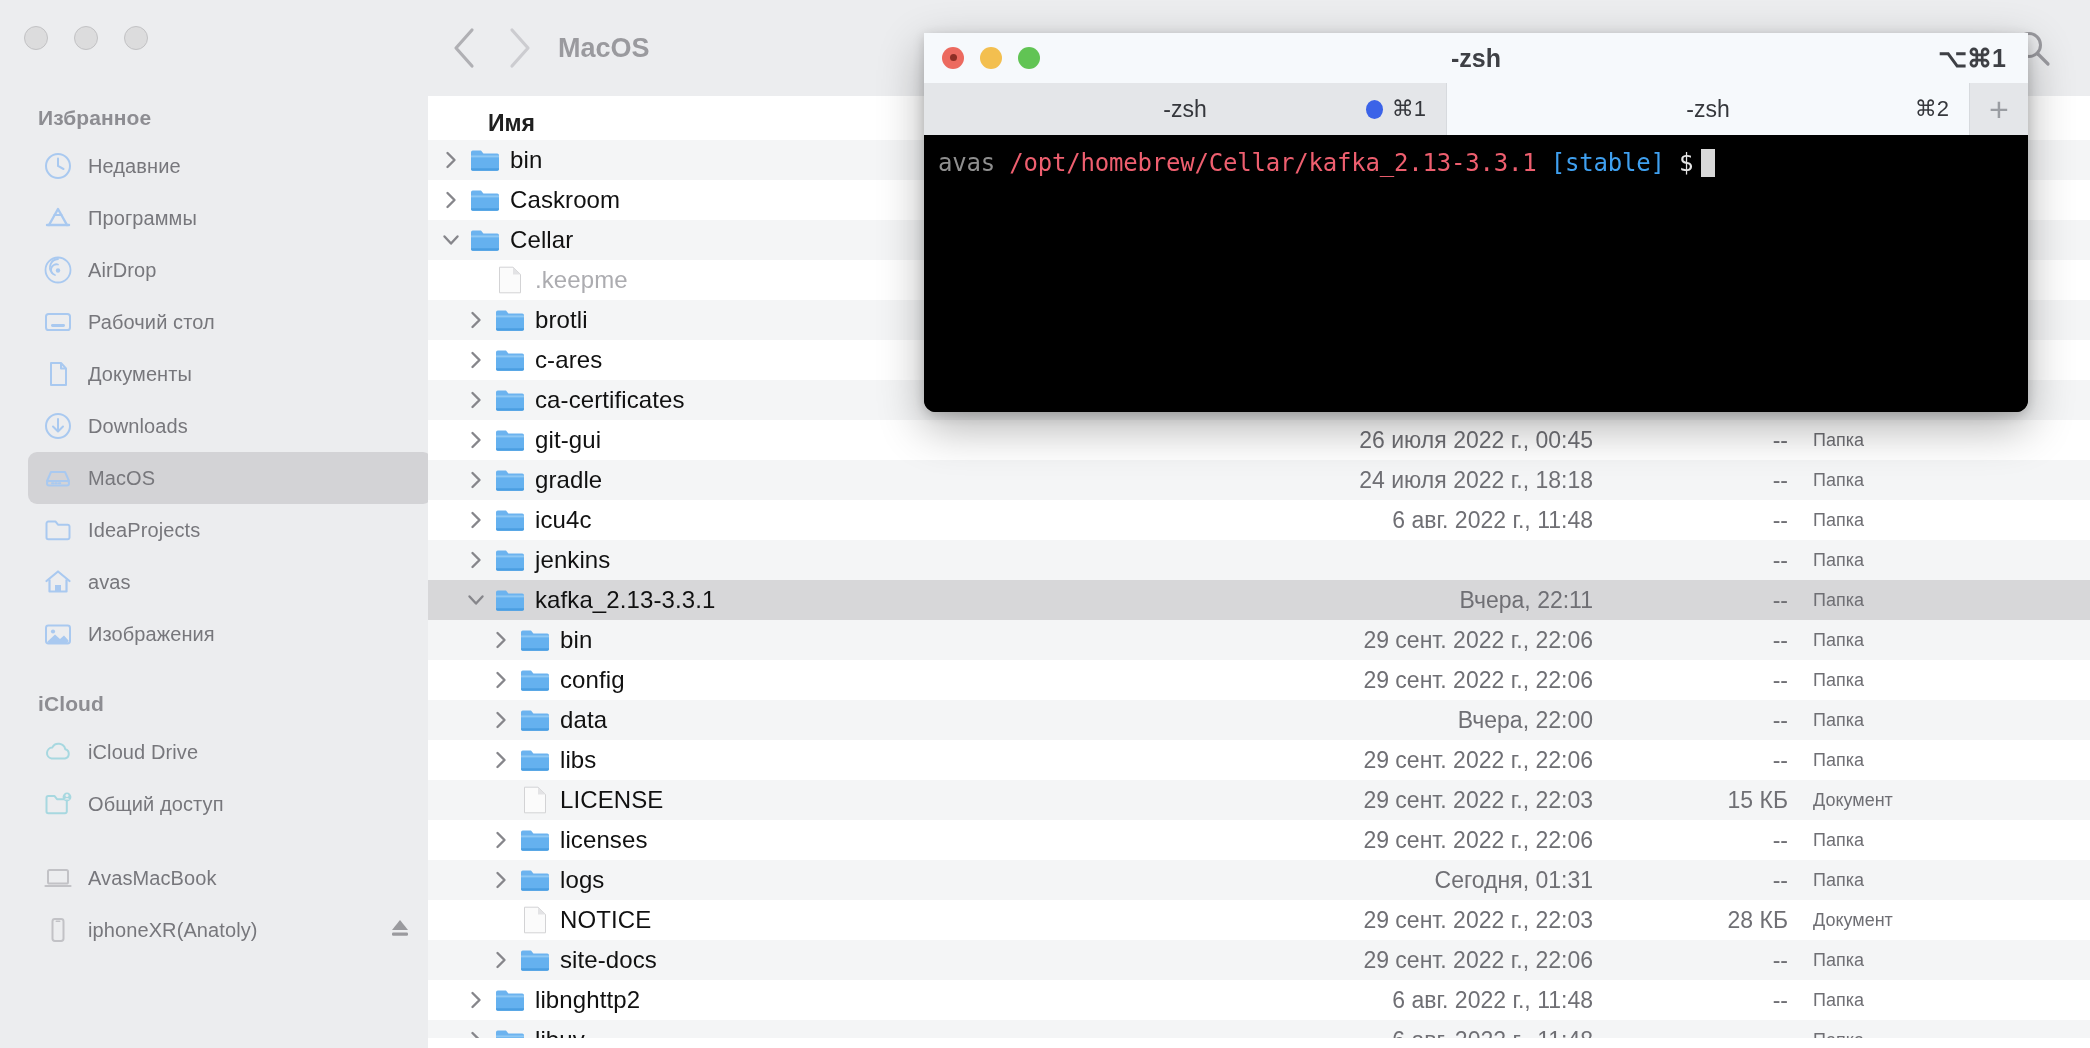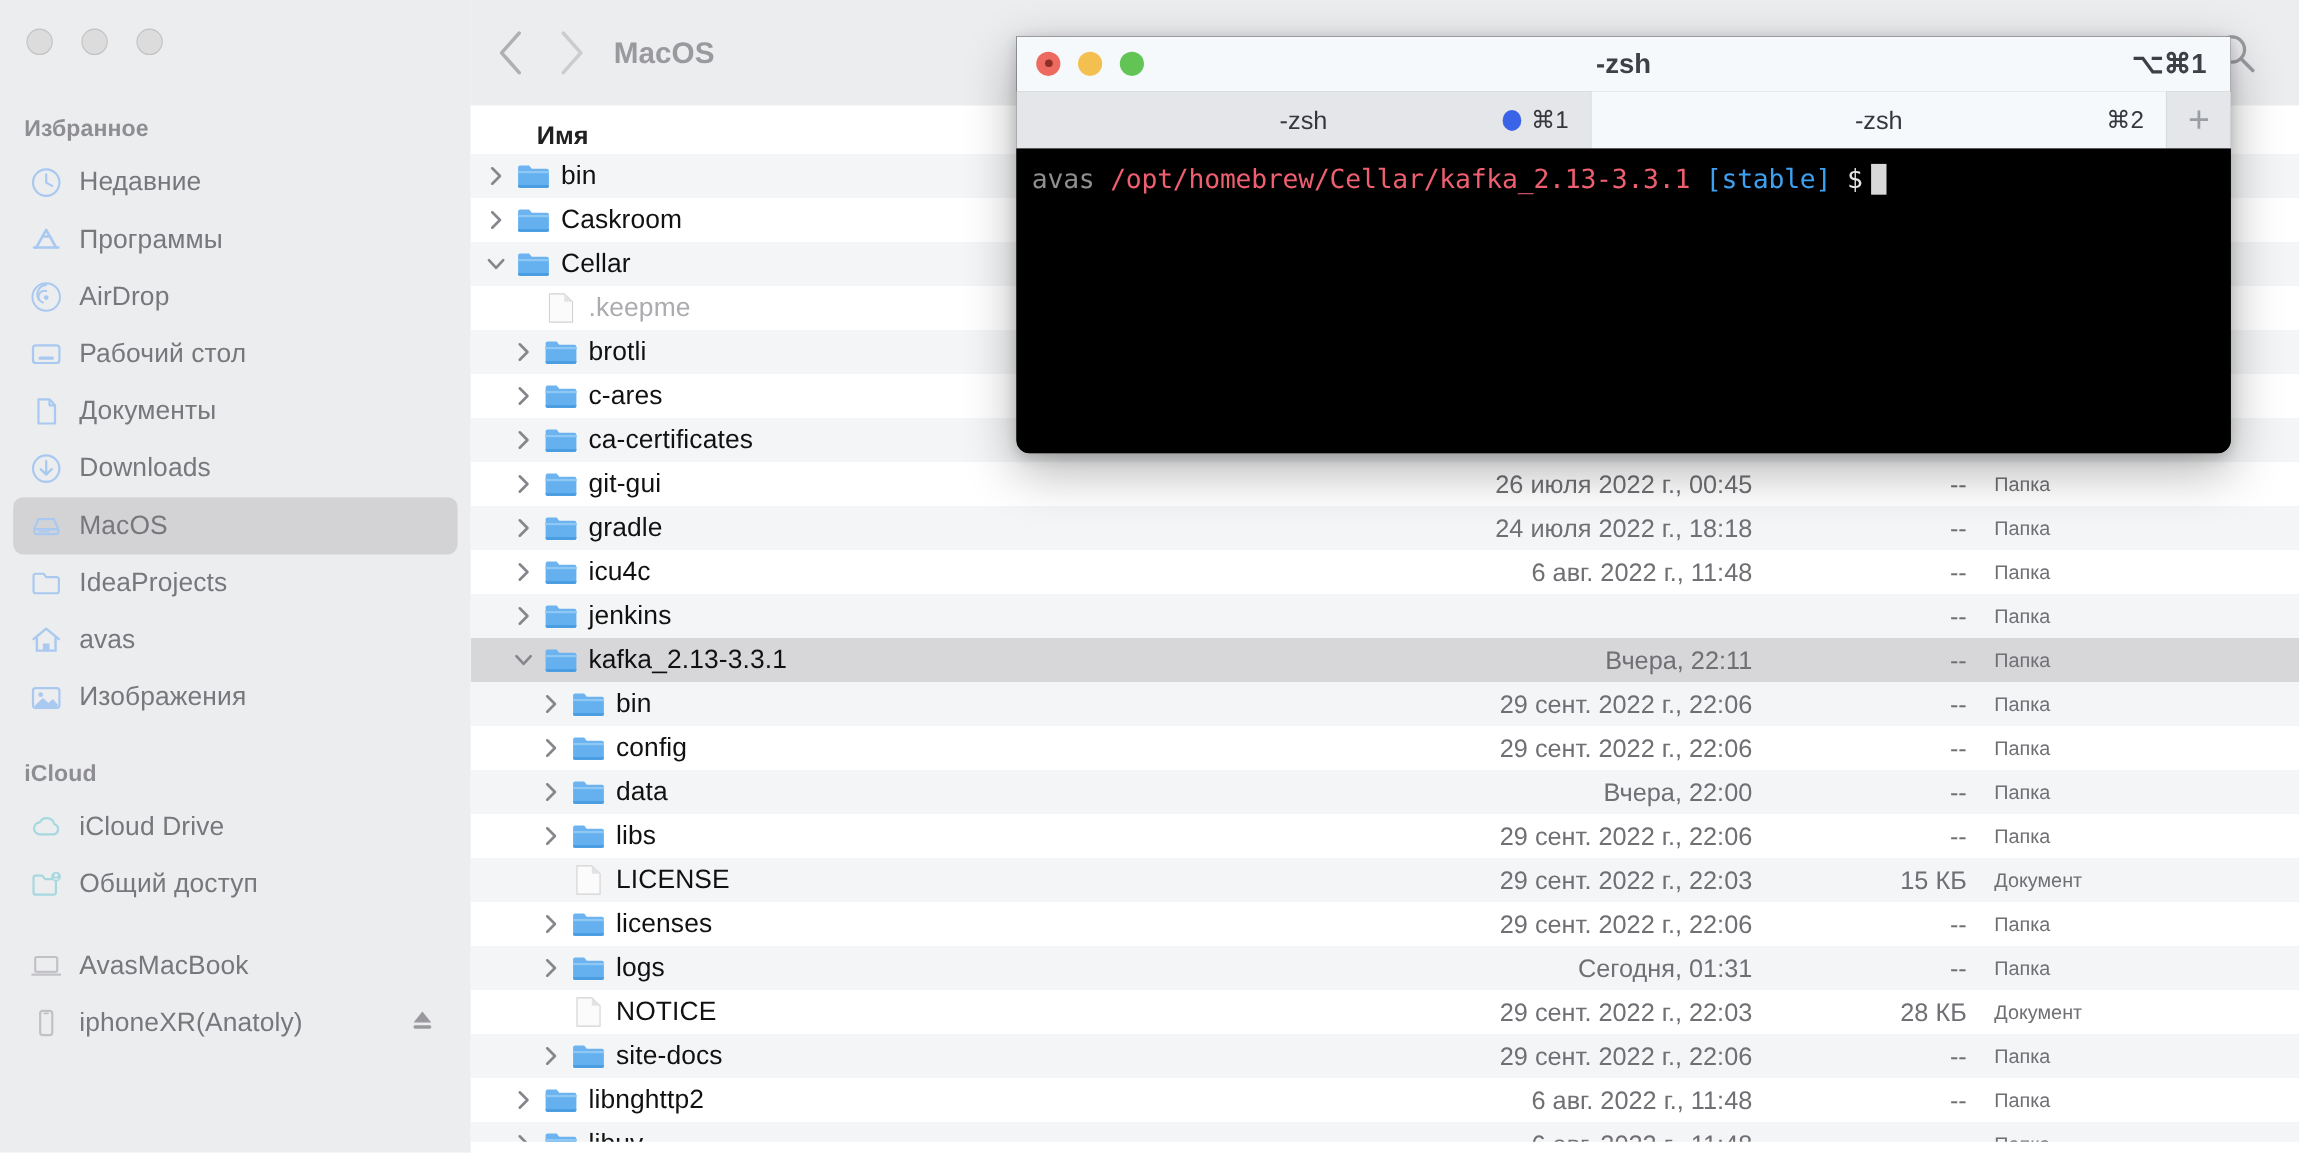--- a/index.html
+++ b/index.html
@@ -26,40 +26,40 @@
     padding-top: 0;
   }
   #traffic-lights {
     position: absolute; left: 24px; top: 26px;
     display: flex; gap: 26px;
   }
   .tl-dot {
     width: 24px; height: 24px; border-radius: 50%;
     background: #dcdcdd; border: 1px solid #c2c2c4;
   }
-  #sidebar-scroll { position: absolute; left: 0; top: 96px; width: 428px; }
+  #sidebar-scroll { position: absolute; left: 16px; top: 96px; width: 428px; }
   .sb-header {
     font-size: 21px; font-weight: bold; color: #8d8d92;
     padding: 0 0 0 22px; height: 44px; line-height: 44px;
     letter-spacing: .1px;
   }
   .sb-item {
     height: 52px; display: flex; align-items: center;
     margin: 0 12px; padding-left: 10px; border-radius: 9px;
     position: relative;
   }
   .sb-item.selected { background: #d3d3d6; }
   .sb-ico {
     width: 40px; height: 30px; flex: 0 0 40px;
     display: flex; align-items: center; justify-content: center;
     margin-right: 10px;
   }
   .sb-ico svg { display: block; }
   .sb-label {
-    font-size: 24px; color: #77777c; letter-spacing: .1px;
+    font-size: 20px; color: #77777c; letter-spacing: .1px;
     white-space: nowrap;
   }
   .sb-eject { position: absolute; right: 18px; top: 50%; transform: translateY(-50%); }
   .sb-gap { height: 22px; }
 
   
   #main-pane {
     position: absolute; left: 428px; top: 0;
     width: 1662px; height: 1048px; background: #fff;
   }

